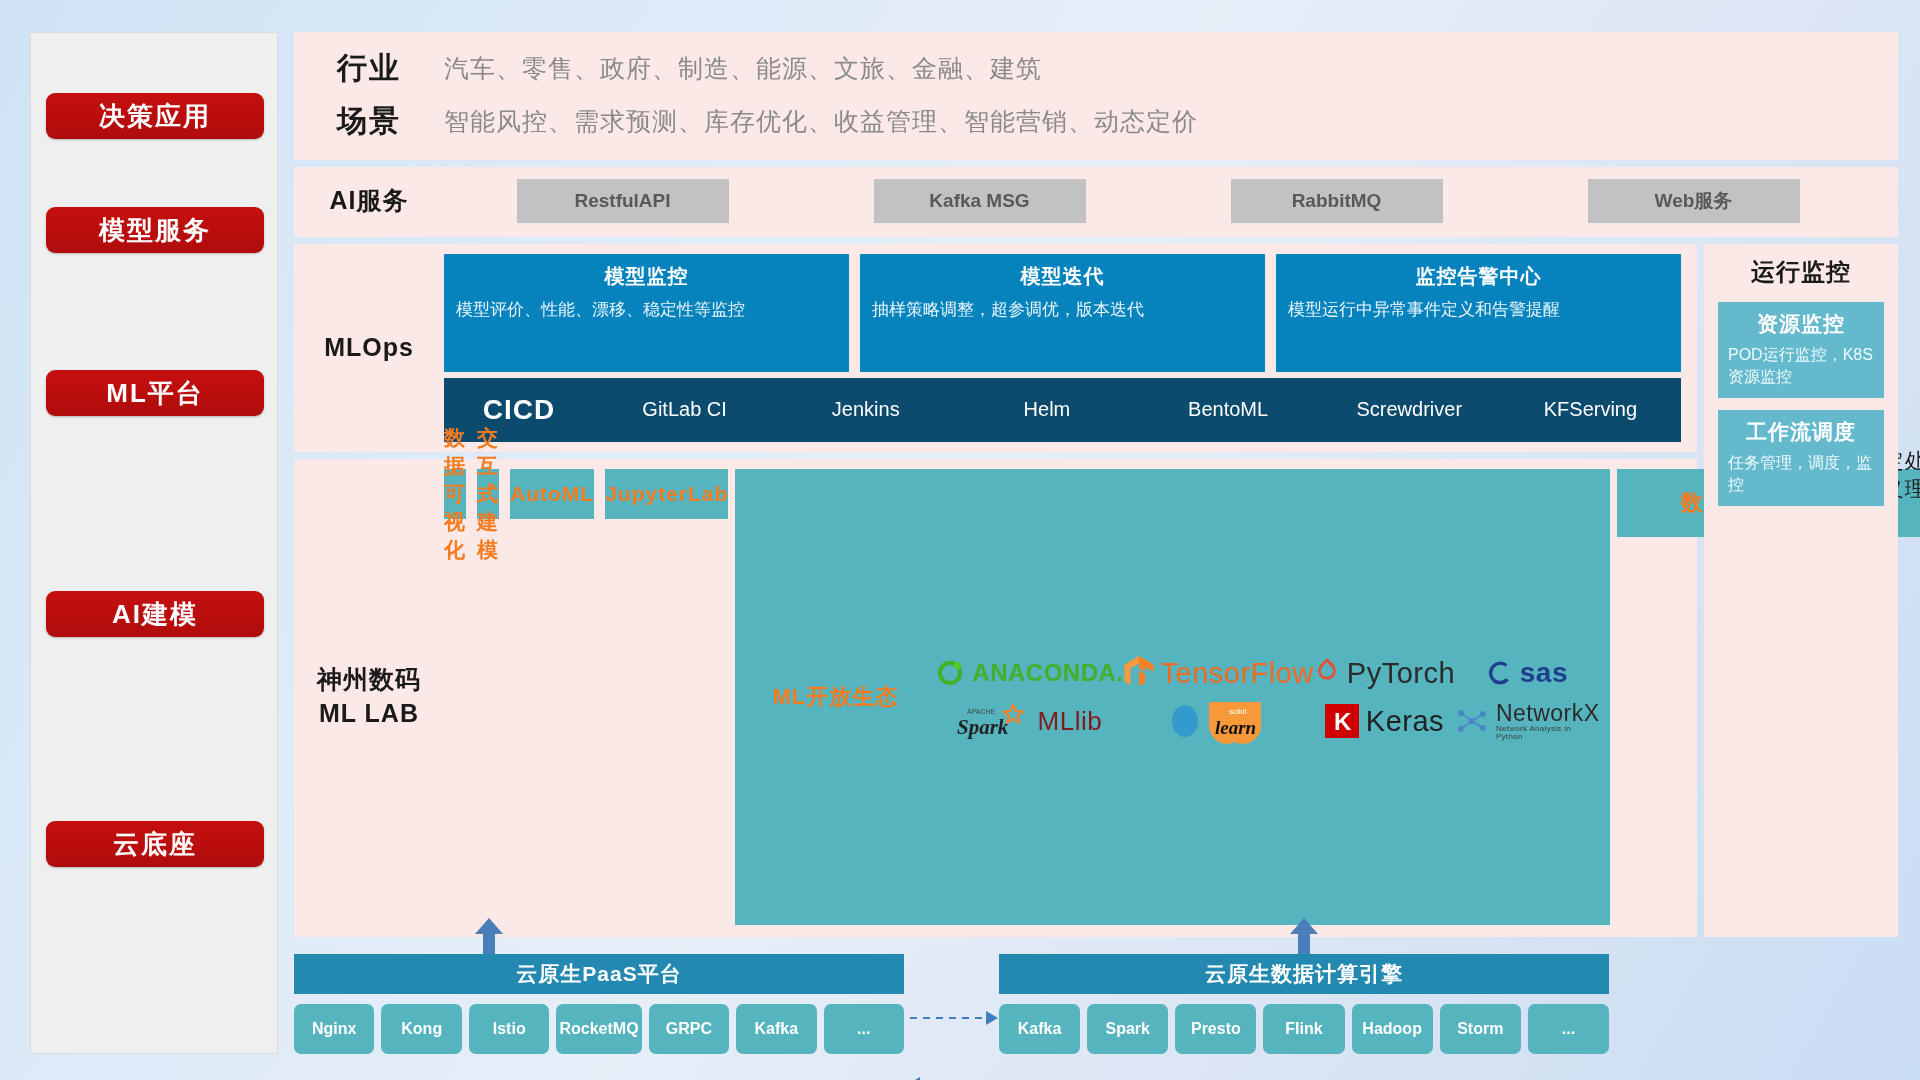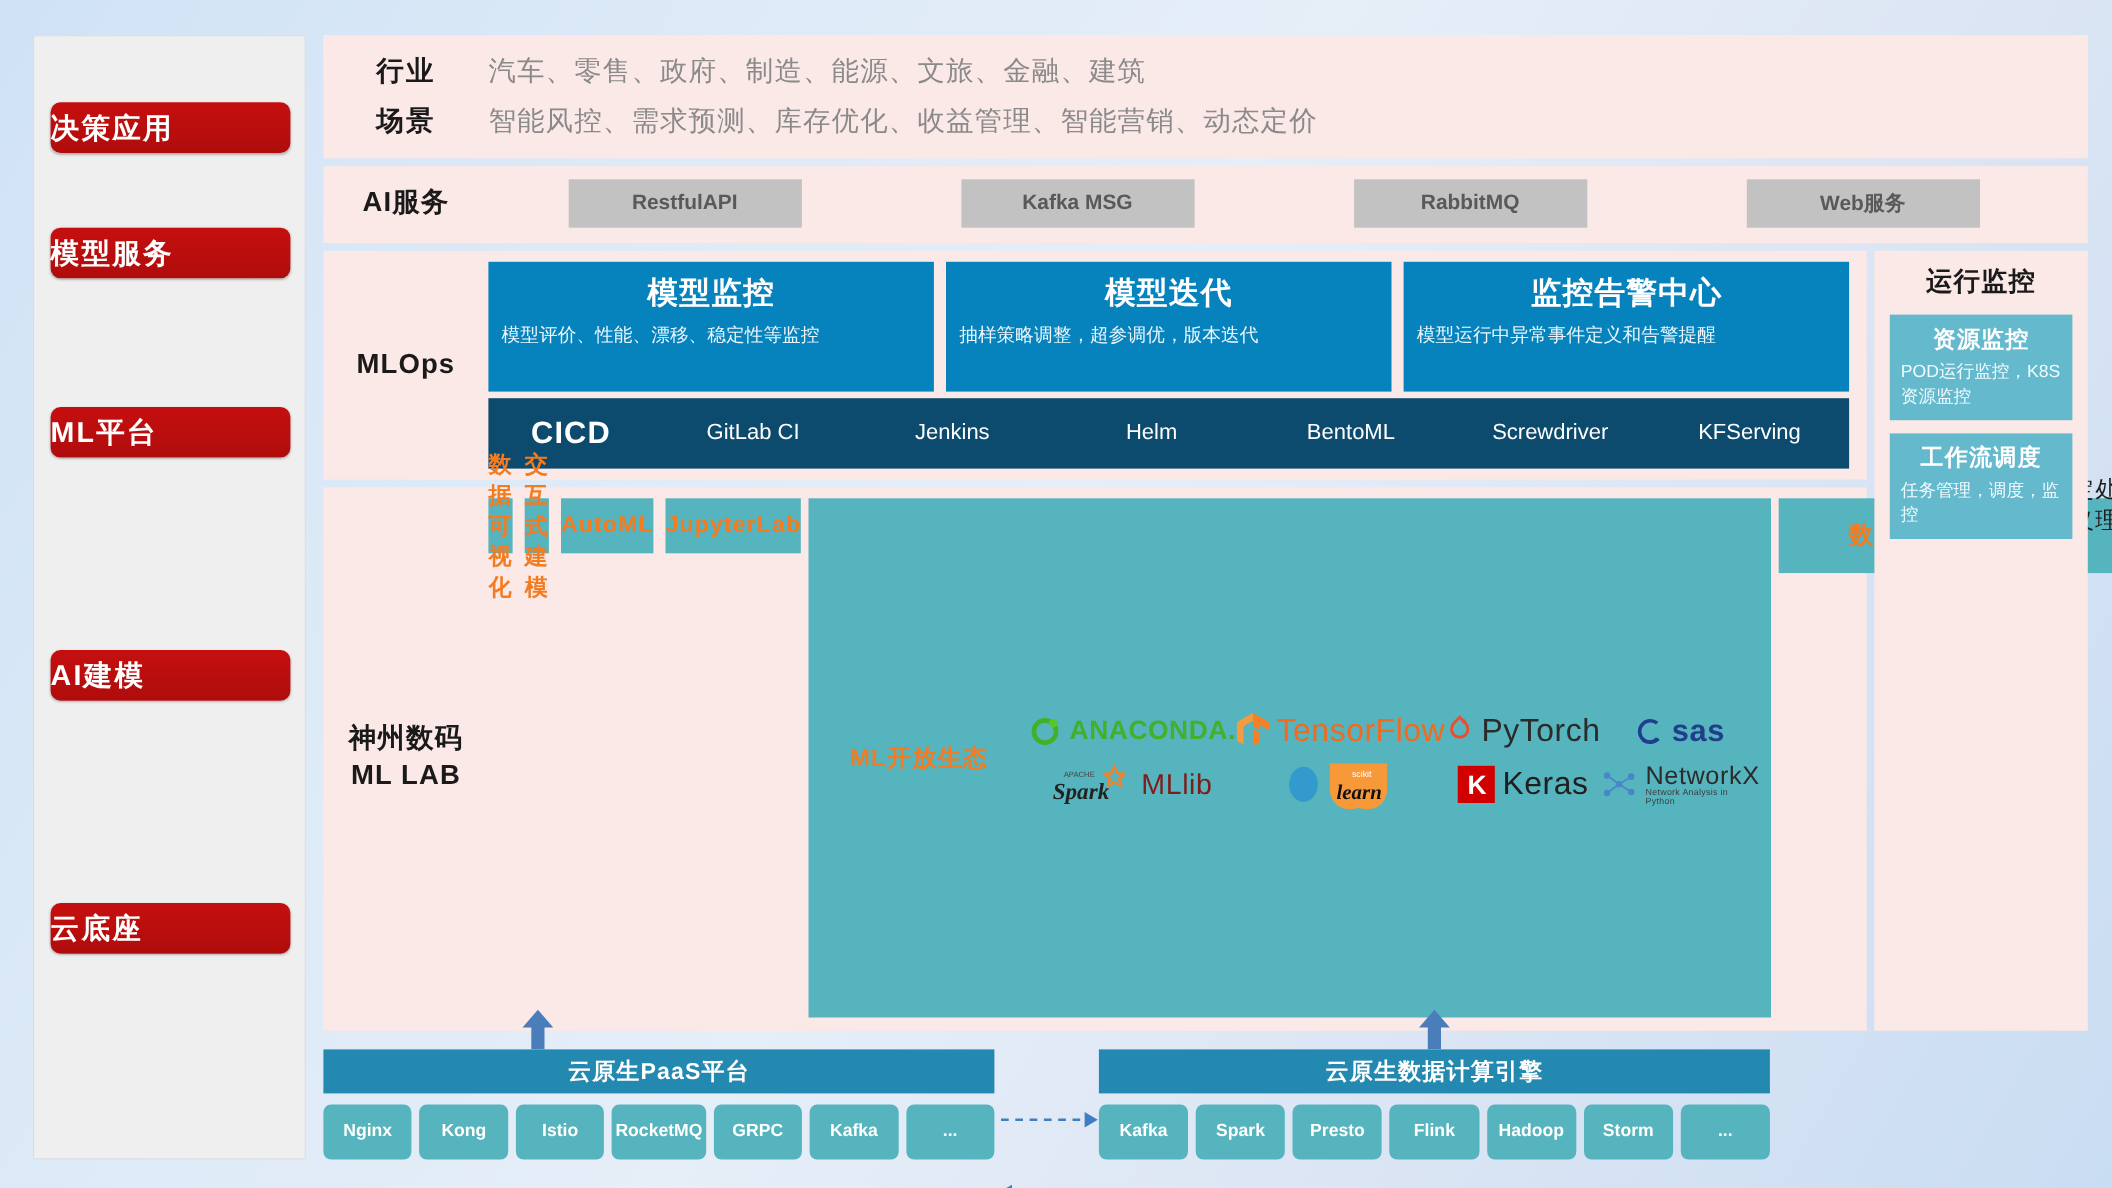--- a/index.html
+++ b/index.html
@@ -25,21 +25,21 @@
   .left-rail {
     width: 248px; flex: 0 0 248px;
     background: #efefef;
     border: 1px solid #dcdcdc;
     position: relative;
   }
   .pill {
     position: absolute; left: 15px; width: 218px;
     background: linear-gradient(180deg,#c50f0f 0%, #b00c0c 100%);
     color: #fff; border-radius: 9px;
-    display: flex; align-items: center; 
+    display: flex; align-items: center; justify-content: center;
     font-size: 26px; font-weight: 700; letter-spacing: 2px;
     height: 46px;
     box-shadow: 0 1px 2px rgba(0,0,0,.25);
   }
   .pill.p1 { top: 60px; }
   .pill.p2 { top: 174px; }
   .pill.p3 { top: 337px; }
   .pill.p4 { top: 558px; }
   .pill.p5 { top: 788px; }
 
@@ -54,21 +54,21 @@
     font-size: 25px; font-weight: 700; color: #1a1a1a;
     letter-spacing: 1px; line-height: 1.35;
   }
 
   
   .band-top { padding: 16px 0 18px 0; }
   .biz-rows { flex: 1; display: flex; flex-direction: column; gap: 12px; padding-right: 18px; }
   .biz-row { display: flex; align-items: center; }
   .biz-key {
     flex: 0 0 150px; text-align: center;
-    font-size: 25px; font-weight: 700; color: #1a1a1a; letter-spacing: 2px;
+    font-size: 30px; font-weight: 700; color: #1a1a1a; letter-spacing: 2px;
   }
   .biz-val { font-size: 25px; color: #8a8a8a; letter-spacing: 1px; }
 
   
   .band-svc { padding: 12px 0 14px 0; align-items: center; }
   .svc-chips { flex: 1; display: flex; gap: 0; justify-content: space-around; padding-right: 26px; }
   .chip {
     width: 212px; height: 44px; background: #c2c2c2; color: #595959;
     display: flex; align-items: center; justify-content: center;
     font-size: 19px; font-weight: 700;
@@ -78,21 +78,21 @@
   .mid { display: flex; gap: 7px; flex: 1; min-height: 0; }
   .mid-left { flex: 1; display: flex; flex-direction: column; gap: 7px; min-width: 0; }
 
   .band-mlops { padding: 10px 0 10px 0; flex-direction: row; }
   .mlops-body { flex: 1; display: flex; flex-direction: column; gap: 6px; padding-right: 16px; }
   .mlops-cards { display: flex; gap: 11px; }
   .mlops-card {
     flex: 1; background: #0683bd; color: #fff; padding: 9px 12px 12px 12px;
     display: flex; flex-direction: column; min-height: 118px;
   }
-  .mlops-card h4 { font-size: 28px; font-weight: 700; text-align: center; margin-bottom: 8px; letter-spacing: 1px; }
+  .mlops-card h4 { font-size: 20px; font-weight: 700; text-align: center; margin-bottom: 8px; letter-spacing: 1px; }
   .mlops-card p { font-size: 17px; line-height: 1.42; color: #eaf6fc; }
 
   .cicd {
     background: #0c4a6e; color: #fff; height: 64px;
     display: flex; align-items: center;
   }
   .cicd-title { flex: 0 0 150px; text-align: center; font-size: 28px; font-weight: 700; letter-spacing: 1px; }
   .cicd-items { flex: 1; display: flex; }
   .cicd-item {
     flex: 1; text-align: center; font-size: 20px; line-height: 1.15;

